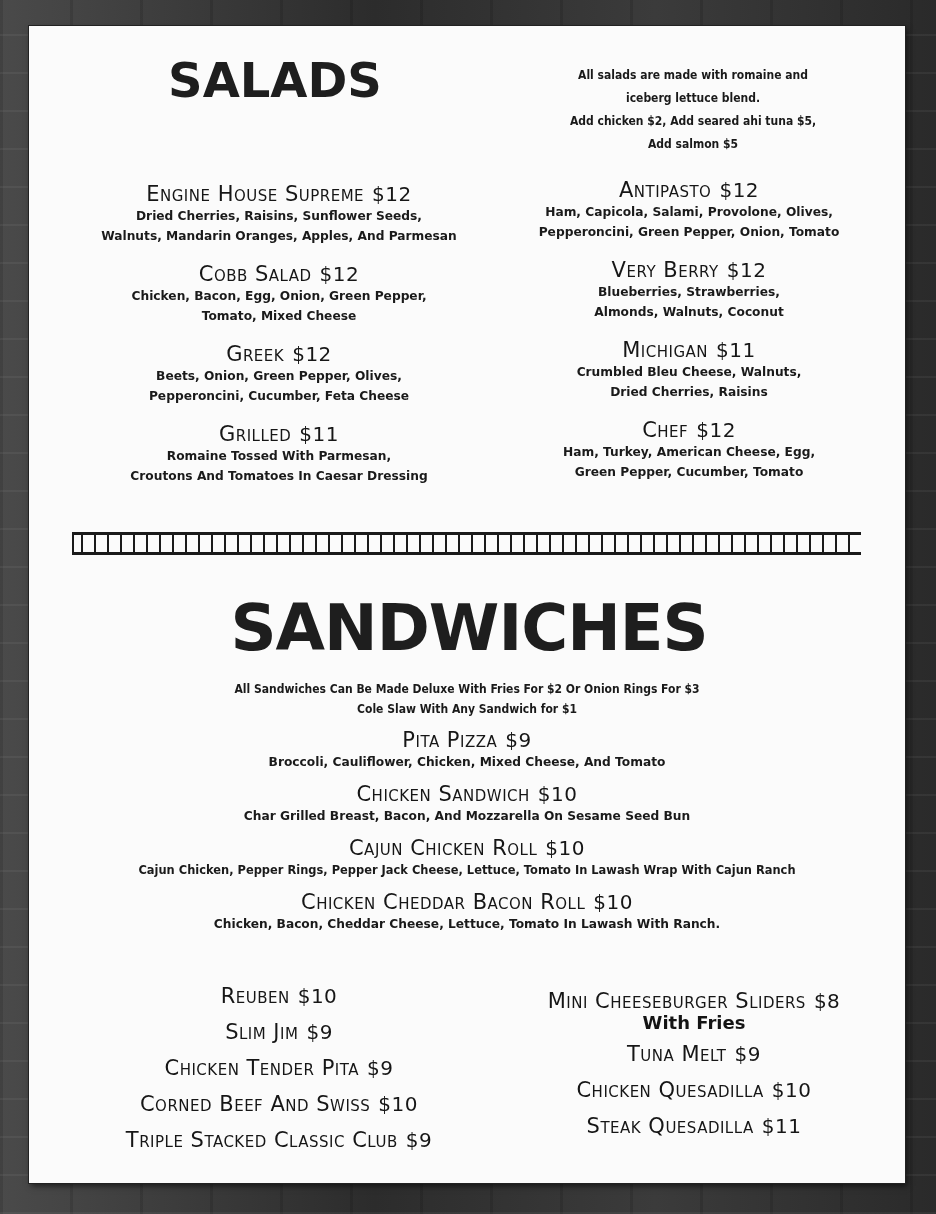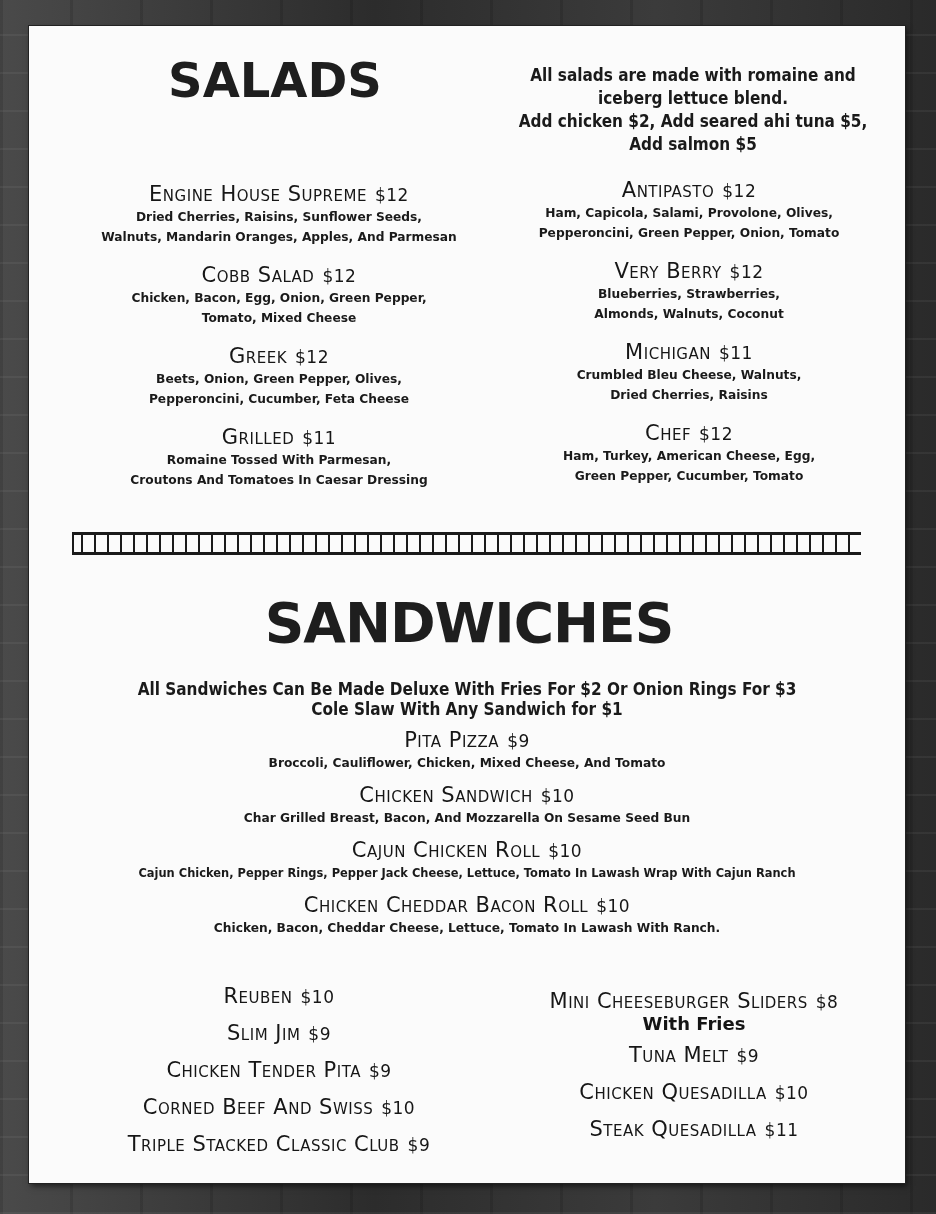--- a/index.html
+++ b/index.html
@@ -21,35 +21,35 @@
   .abs { position:absolute; }
   .center { text-align:center; }
 
   .big-title {
     font-family:"DejaVu Sans", sans-serif;
     font-weight:bold; color:#1e1e1e;
     letter-spacing:1px;
     line-height:1;
   }
   .salads-title { left:96px; top:30px; width:300px; font-size:48px; text-align:center; letter-spacing:0px; }
-  .sandwiches-title { left:170px; top:570px; width:540px; font-size:55px; text-align:center; letter-spacing:-1px; }
+  .sandwiches-title { left:170px; top:570px; width:540px; font-size:64px; text-align:center; letter-spacing:-1px; }
 
   .note {
     font-family:"DejaVu Sans Condensed","DejaVu Sans", sans-serif;
-    font-weight:bold; font-size:17px; line-height:23px; text-align:center;
+    font-weight:bold; font-size:12px; line-height:23px; text-align:center;
     color:#1a1a1a;
   }
   .salad-note { left:474px; top:38px; width:380px; }
 
   .item { text-align:center; }
   .item-name {
     font-variant:small-caps; font-size:21px; line-height:24px; color:#161616;
     letter-spacing:0.5px; white-space:nowrap;
   }
-  .item-price { font-size:17px; margin-left:8px; font-variant:normal; }
+  .item-price { font-size:20px; margin-left:8px; font-variant:normal; }
   .item-desc {
     font-weight:bold; font-size:13px; line-height:20px; color:#1a1a1a;
     white-space:pre-line;
     transform:scaleX(0.94);
   }
 
   .col { position:absolute; }
   .salad-left { left:40px; top:156px; width:420px; }
   .salad-right { left:470px; top:152px; width:380px; }
   .salad-left .item, .salad-right .item { margin-bottom:16px; }

